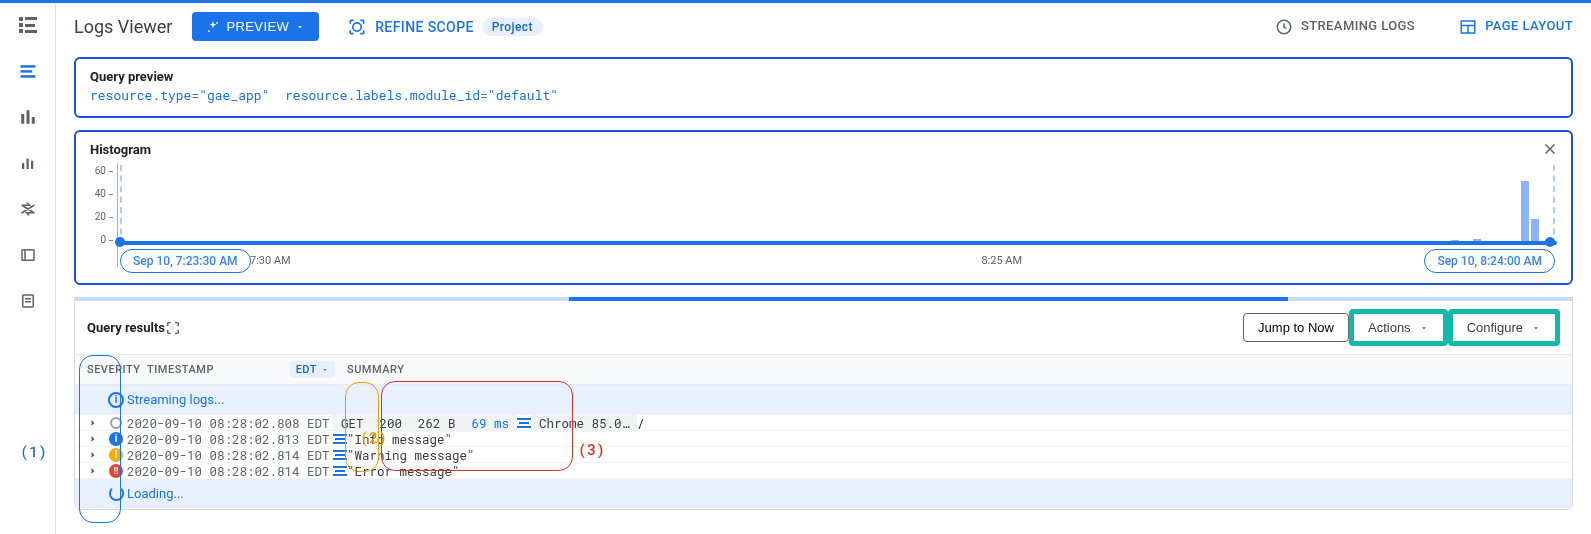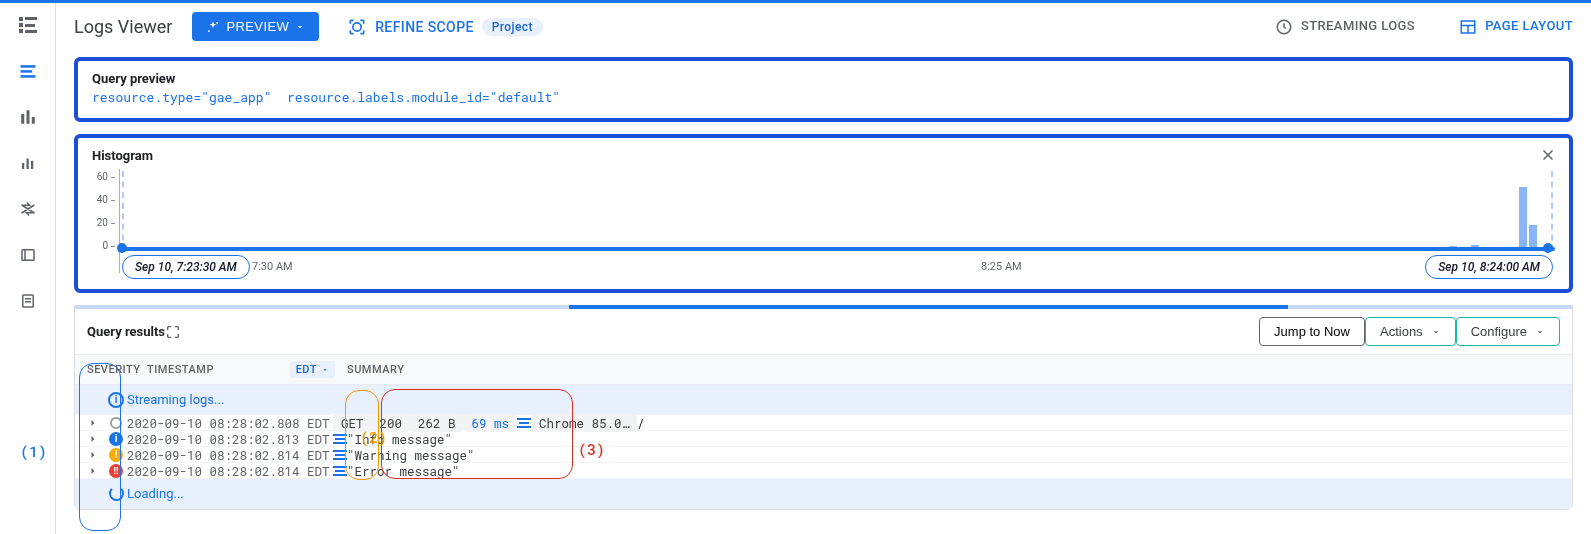--- a/index.html
+++ b/index.html
@@ -14,21 +14,21 @@
   .toolbar { height: 48px; display: flex; align-items: center; padding: 0 18px; gap: 18px; border-bottom: 1px solid #fff; }
   .page-title { font-size: 18px; font-weight: 400; color: #3c4043; margin-right: 2px; }
   .preview-btn { background: #1a73e8; color: #fff; border: none; border-radius: 4px; padding: 7px 14px; font-size: 13px; font-weight: 500; letter-spacing: .4px; display: inline-flex; align-items: center; gap: 6px; cursor: pointer; }
   .refine { display: inline-flex; align-items: center; gap: 8px; color: #1a73e8; font-size: 14px; font-weight: 500; letter-spacing: .4px; cursor: pointer; margin-left: 10px;}
   .chip { background: #e8f0fe; color: #1967d2; border-radius: 12px; padding: 2px 10px; font-size: 12px; font-weight: 500; }
   .toolbar-spacer { flex: 1; }
   .toolbar-link { display: inline-flex; gap: 8px; font-size: 13px; font-weight: 500; letter-spacing: .4px; cursor: pointer; }
   .toolbar-link.muted { color: #5f6368; }
   .toolbar-link.accent { color: #1a73e8; }
   .content { padding: 6px 18px 0 18px; display: flex; flex-direction: column; gap: 12px; }
-  .card { border: 4px solid #1d4ed8; border-radius: 6px; background: #fff; }
+  .card { border: 2px solid #1d4ed8; border-radius: 6px; background: #fff; }
   
   .query-card { padding: 10px 14px 12px 14px; display: flex; align-items: flex-start; gap: 12px; position: relative; }
   .query-left { flex: 1; }
   .qp-label { font-size: 13px; font-weight: 700; margin-bottom: 2px; }
   .qp-query { font-family: "Roboto Mono", Menlo, monospace; font-size: 13px; color: #1a73e8; white-space: pre; }
   .qp-actions { display: flex; align-items: center; gap: 8px; }
   .btn { border: 1px solid #dadce0; background: #fff; border-radius: 4px; padding: 6px 12px; font-size: 13px; font-weight: 500; color: #1a73e8; cursor: pointer; display: inline-flex; align-items: center; gap: 6px; }
   .btn.primary { background: #1a73e8; color: #fff; border-color: #1a73e8; }
   .vr { width: 1px; background: #e0e0e0; align-self: stretch; margin: 0 2px 0 6px; }
   .expand-col { display: flex; flex-direction: column; gap: 2px; color: #5f6368; cursor: pointer; }
@@ -37,31 +37,31 @@
   .hist-title { font-size: 13px; font-weight: 700; margin-bottom: 6px; }
   .hist-close { position: absolute; top: 8px; right: 12px; color: #5f6368; cursor: pointer; }
   .hist-body { display: flex; align-items: stretch; height: 104px; }
   .hist-yaxis { width: 28px; font-size: 10px; color: #5f6368; display: flex; flex-direction: column; justify-content: space-between; align-items: flex-end; padding: 2px 4px 22px 0; border-right: 1px solid #b0b0b0; position: relative;}
   .hist-yaxis div::after { content: ""; display: inline-block; width: 4px; height:1px; background:#888; margin-left:3px; vertical-align: middle;}
   .hist-plot { flex: 1; position: relative; }
   .slider-track { position: absolute; left: 0; right: 0; bottom: 22px; height: 4px; background: #1a73e8; border-radius: 2px; }
   .slider-dashed { position:absolute; bottom:22px; top:2px; width:0; border-left:2px dashed #aecbfa; }
   .slider-handle { position: absolute; bottom: 20px; width: 10px; height: 10px; background: #1a73e8; border-radius: 50%; transform: translateX(-50%); cursor: pointer; }
   .hist-bar { position: absolute; bottom: 24px; width: 8px; background: #8ab4f8; }
-  .time-bubble { position: absolute; border: 1.5px solid #1a73e8; border-radius: 14px; background: #fff; color: #0f172a; font-size: 12px; font-weight: 500; padding: 4px 12px; white-space: nowrap; cursor: pointer; font-style: italic;}
+  .time-bubble { position: absolute; border: 1.5px solid #1a73e8; border-radius: 14px; background: #fff; color: #3b82f6; font-size: 12px; font-weight: 500; padding: 4px 12px; white-space: nowrap; cursor: pointer;}
   .time-tick { position:absolute; font-size:11px; color:#5f6368; }
   
   .results-card { border: 1px solid #dadce0; border-top: none; border-radius: 0 0 6px 6px; }
   .results-loader { height: 4px; background: #c6dafc; position: relative; overflow: hidden;}
   .results-loader::after { content:""; position:absolute; left:33%; width:48%; top:0; bottom:0; background:#1a73e8;}
   .results-head { display: flex; align-items: center; padding: 8px 12px; gap: 0; }
   .results-title { font-size: 13px; font-weight: 700; }
   .results-head .spacer { flex: 1; }
   .outline-btn { border: 1px solid #5f6368; border-radius: 4px; padding: 6px 14px; font-size: 13px; font-weight: 500; background:#fff; cursor:pointer;}
-  .menu-btn { border: 1px solid #14b8a6; border-radius: 4px; padding: 6px 14px; font-size: 13px; background:#fff; cursor:pointer; display:inline-flex; align-items:center; gap:8px; color:#3c4043;}
+  .menu-btn { border: 5px solid #14b8a6; border-radius: 4px; padding: 6px 14px; font-size: 13px; background:#fff; cursor:pointer; display:inline-flex; align-items:center; gap:8px; color:#3c4043;}
   .table { width: 100%; font-size: 13px; }
   .thead { display: flex; align-items: center; background: #f8f9fa; border-top: 1px solid #e8eaed; border-bottom: 1px solid #e8eaed; padding: 6px 12px; font-size: 11px; letter-spacing: .5px; color: #5f6368; font-weight: 500;}
   .col-sev { width: 60px; }
   .col-ts { width: 200px; display:flex; align-items:center; gap:24px;}
   .col-sum { flex: 1; }
   .tz-chip { background:#e8f0fe; color:#1967d2; border-radius:3px; padding:2px 6px; font-size:11px; display:inline-flex; align-items:center; gap:4px; cursor:pointer; margin-left: auto; margin-right: 12px;}
   .row { display:flex; align-items:center; padding: 4px 12px; border-bottom: 1px solid #f1f3f4; height: 16px;}
   .row .chevron { width: 18px; color:#5f6368; cursor:pointer;}
   .row .sev-icon { width: 22px; display:flex; justify-content:center;}
   .row .ts { width: 206px; font-family: "Roboto Mono", Menlo, monospace; color:#5f6368; font-size: 12.5px; }

